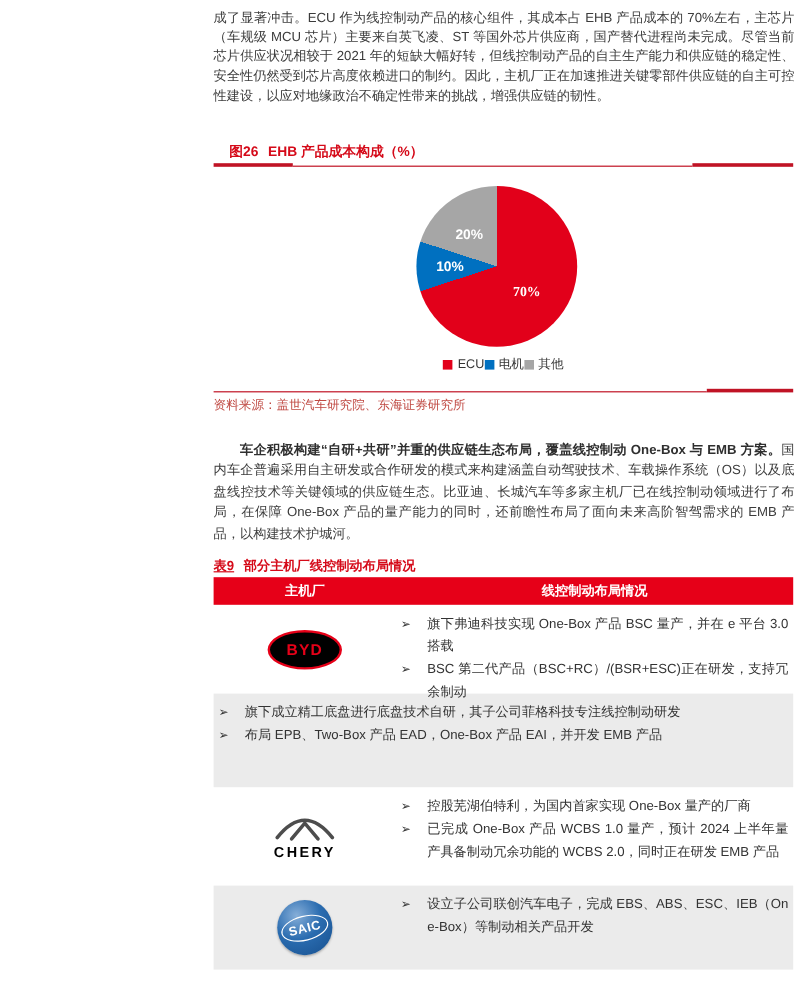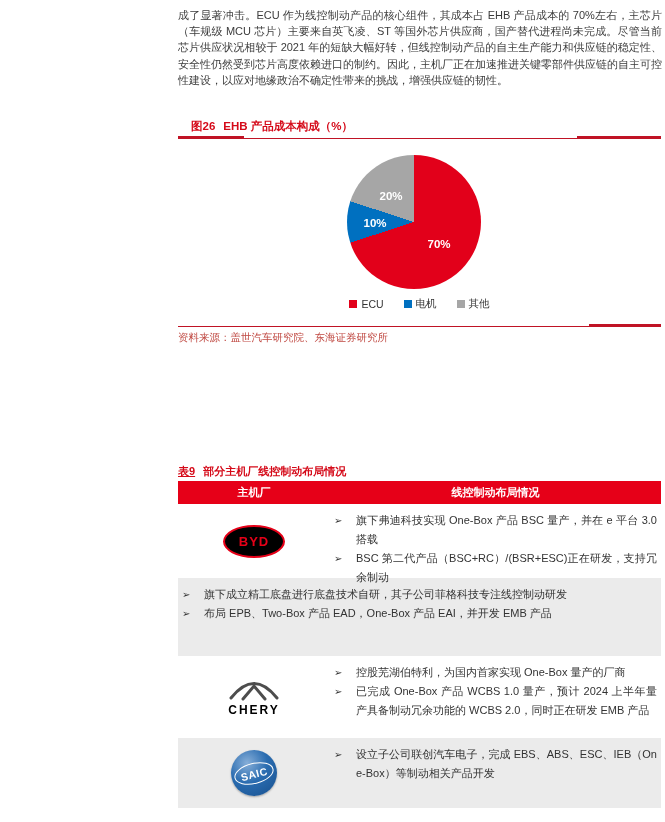--- a/index.html
+++ b/index.html
@@ -18,26 +18,26 @@
   .fig-title .fig-label{margin-right:8px;}
   .rule{position:absolute;left:178px;width:483px;display:flex;align-items:flex-end;}
   #rule-top{top:136px;}
   #rule-bottom{top:324px;}
   .rule .thick{height:3px;background:#c01325;}
   .rule .thin{flex:1;height:1px;background:#c01325;}
 
   .pie{position:absolute;left:347px;top:155px;width:134px;height:134px;border-radius:50%;
        background:conic-gradient(#e2001a 0deg 252deg,#0070c0 252deg 288deg,#a6a6a6 288deg 360deg);}
   .pie-label{position:absolute;transform:translate(-50%,-50%);color:#ffffff;font-weight:bold;font-size:11.5px;}
-  #lab70{left:92px;top:89px;}
+  #lab70{left:92px;top:89px;font-family:Liberation Serif, serif;}
   #lab10{left:28px;top:68px;}
   #lab20{left:44px;top:41px;}
 
   .legend{position:absolute;left:178px;top:297px;width:483px;display:flex;justify-content:center;
-          gap:20px;font-size:10.5px;color:#333;align-items:center;}
+          gap:0;font-size:10.5px;color:#333;align-items:center;}
   .legend-item{display:flex;align-items:center;gap:4px;}
   .swatch{width:8px;height:8px;display:inline-block;}
   .sw-ecu{background:#e2001a;}
   .sw-motor{background:#0070c0;}
   .sw-other{background:#a6a6a6;}
 
   .source{position:absolute;left:178px;top:331px;font-size:10.5px;color:#c04a43;}
 
   
   .tbl-title{position:absolute;left:178px;top:464px;font-size:11px;font-weight:bold;color:#d50a19;}
@@ -112,20 +112,21 @@
       <span>其他</span>
     </span>
   </div>
 
   <div id="rule-bottom" class="rule">
     <div class="thin"></div>
     <div class="thick" style="width:72px;"></div>
   </div>
   <div class="source">资料来源：盖世汽车研究院、东海证券研究所</div>
 
+  <p id="p2" class="para"><span class="bold">车企积极构建“自研+共研”并重的供应链生态布局，覆盖线控制动 One-Box 与 EMB 方案。</span><span>国内车企普遍采用自主研发或合作研发的模式来构建涵盖自动驾驶技术、车载操作系统（OS）以及底盘线控技术等关键领域的供应链生态。比亚迪、长城汽车等多家主机厂已在线控制动领域进行了布局，在保障 One-Box 产品的量产能力的同时，还前瞻性布局了面向未来高阶智驾需求的 EMB 产品，以构建技术护城河。</span></p>
 
   <div class="tbl-title">
     <span class="tbl-label">表9</span><span>部分主机厂线控制动布局情况</span>
   </div>
 
   <div class="tbl">
     <div class="tbl-header">
       <div class="th-col1">主机厂</div>
       <div class="th-col2">线控制动布局情况</div>
     </div>

